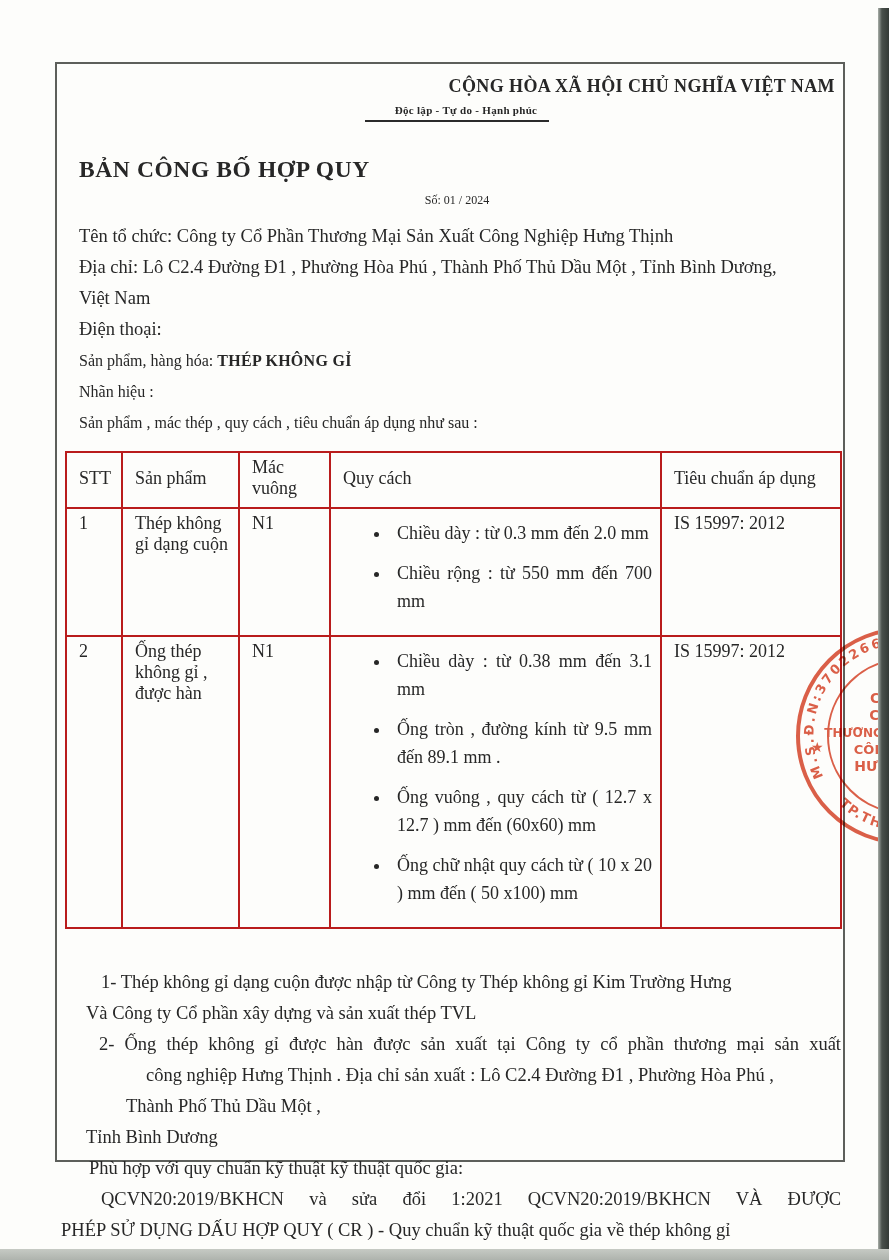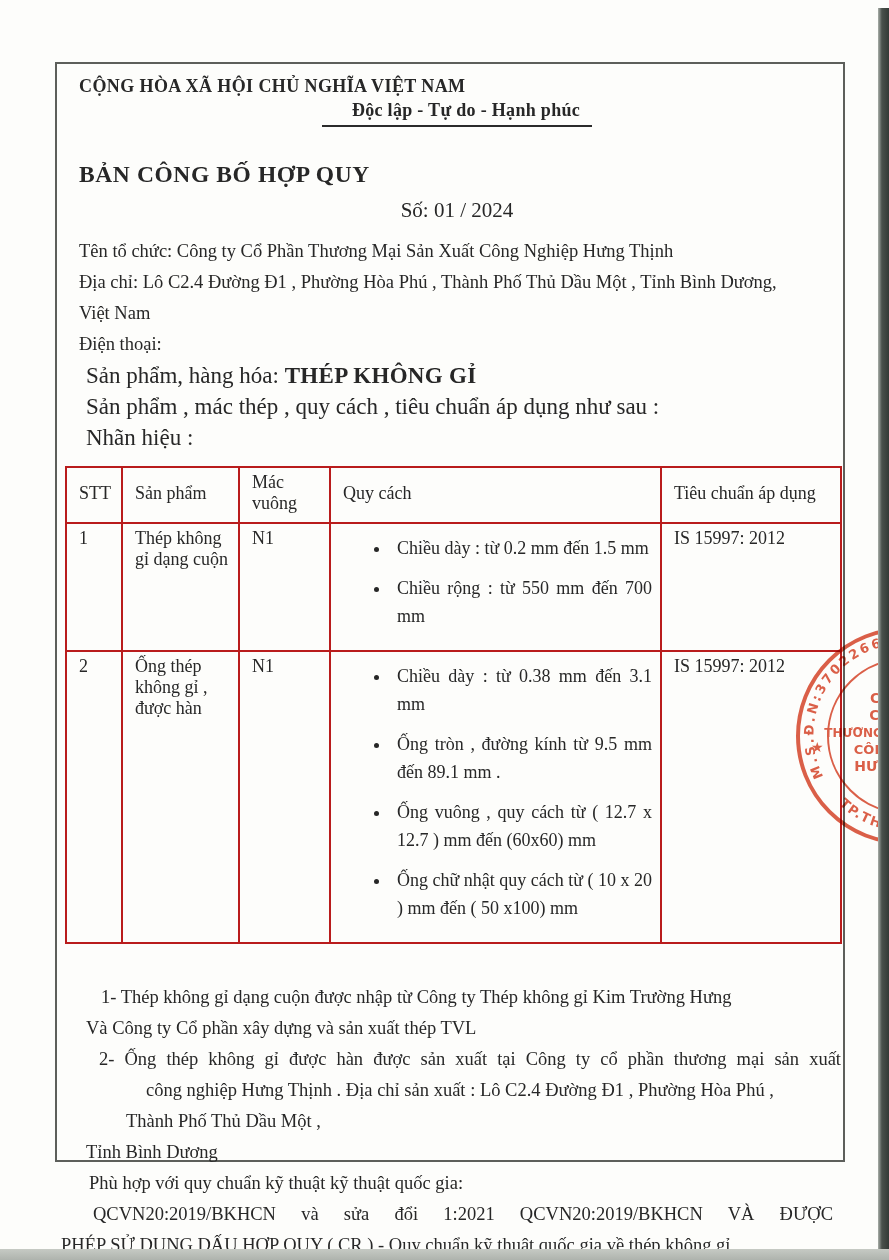--- a/index.html
+++ b/index.html
@@ -19,38 +19,38 @@
     background:linear-gradient(to bottom,#c6cac4,#aeb3ad);
   }
   
   .page-frame{
     position:absolute;left:55px;top:62px;width:790px;height:1100px;
     border:2px solid #5d5f5b;
     box-sizing:border-box;
     padding:12px 8px 0 22px;
   }
   .republic{
-    text-align:left;font-weight:bold;font-size:18px;letter-spacing:.4px;
+    text-align:right;font-weight:bold;font-size:18px;letter-spacing:.4px;
   }
   .motto-wrap{text-align:center;margin-top:3px;}
   .motto{
-    display:inline-block;font-weight:bold;font-size:18px;
+    display:inline-block;font-weight:bold;font-size:11px;
     border-bottom:2.5px solid #2b2b2b;
     padding:0 12px 4px 30px;letter-spacing:.3px;
   }
   .doc-title{
     text-align:left;font-weight:bold;font-size:23.5px;letter-spacing:.6px;
     margin-top:34px;
   }
-  .doc-number{text-align:center;font-size:21px;margin-top:10px;}
+  .doc-number{text-align:center;font-size:12px;margin-top:10px;}
 
   .org{margin-top:13px;font-size:18.5px;line-height:31px;}
   .org p{margin:0;}
   .org .address{width:712px;}
-  .product-block{margin-left:7px;font-size:23px;line-height:31px;}
+  .product-block{font-size:16px;line-height:31px;}
   .product-name{font-weight:bold;letter-spacing:.3px;}
 
   table.spec{
     border-collapse:collapse;margin:13px 0 0 -14px;width:775px;
     font-size:18px;table-layout:fixed;
   }
   table.spec th,table.spec td{
     border:2px solid #b91c1c;vertical-align:top;
     padding:4px 8px 8px 12px;font-weight:normal;text-align:left;
   }
@@ -74,21 +74,21 @@
   .notes{margin-top:38px;font-size:18.5px;line-height:31px;}
   .notes div{white-space:nowrap;}
   .n-item1-l1{margin-left:22px;}
   .n-item1-l2{margin-left:7px;}
   .n-item2-l1{margin-left:20px;white-space:normal !important;
     text-align:justify;text-align-last:justify;width:742px;}
   .n-item2-l2{margin-left:67px;}
   .n-item2-l3{margin-left:47px;}
   .n-province{margin-left:7px;}
   .n-conformity{margin-left:10px;}
-  .n-std-l1{margin-left:14px;white-space:normal !important;
+  .n-std-l1{margin-left:22px;white-space:normal !important;
     text-align:justify;text-align-last:justify;width:740px;}
   .n-std-l2{margin-left:-18px;}
 
   
   .stamp{position:absolute;left:775px;top:606px;width:260px;height:260px;
     opacity:.9;mix-blend-mode:multiply;}
   .stamp svg{display:block;}
   .stamp text{fill:#d94f35;font-family:"DejaVu Sans","Liberation Sans",sans-serif;font-weight:bold;}
 </style>
 </head>
@@ -105,22 +105,22 @@
   <div class="doc-number">Số: 01 / 2024</div>
 
   <div class="org">
     <p>Tên tổ chức: Công ty Cổ Phần Thương Mại Sản Xuất Công Nghiệp Hưng Thịnh</p>
     <p class="address">Địa chỉ: Lô C2.4 Đường Đ1 , Phường Hòa Phú , Thành Phố Thủ Dầu Một , Tỉnh Bình Dương, Việt Nam</p>
     <p>Điện thoại:</p>
   </div>
 
   <div class="product-block">
     <p style="margin:0;"><span>Sản phẩm, hàng hóa:</span> <span class="product-name">THÉP KHÔNG GỈ</span></p>
+    <p style="margin:0;">Nhãn hiệu :</p>
     <p style="margin:0;">Sản phẩm , mác thép , quy cách , tiêu chuẩn áp dụng như sau :</p>
-    <p style="margin:0;">Nhãn hiệu :</p>
   </div>
 
   <table class="spec">
     <colgroup>
       <col class="c-stt">
         <col class="c-sp">
         <col class="c-mt">
         <col class="c-qc">
         <col class="c-tc">
     </colgroup>
@@ -133,21 +133,21 @@
         <th>Tiêu chuẩn áp dụng</th>
       </tr>
     </thead>
     <tbody>
       <tr class="row-1">
         <td class="stt">1</td>
         <td class="sp">Thép không gỉ dạng cuộn</td>
         <td class="mt">N1</td>
         <td class="qc">
           <ul>
-            <li>Chiều dày : từ 0.2 mm đến 1.5 mm</li>
+            <li>Chiều dày : từ 0.3 mm đến 2.0 mm</li>
             <li>Chiều rộng : từ 550 mm đến 700 mm</li>
           </ul>
         </td>
         <td class="tc">IS 15997: 2012</td>
       </tr>
       <tr class="row-2">
         <td class="stt">2</td>
         <td class="sp">Ống thép không gỉ , được hàn</td>
         <td class="mt">N1</td>
         <td class="qc">

